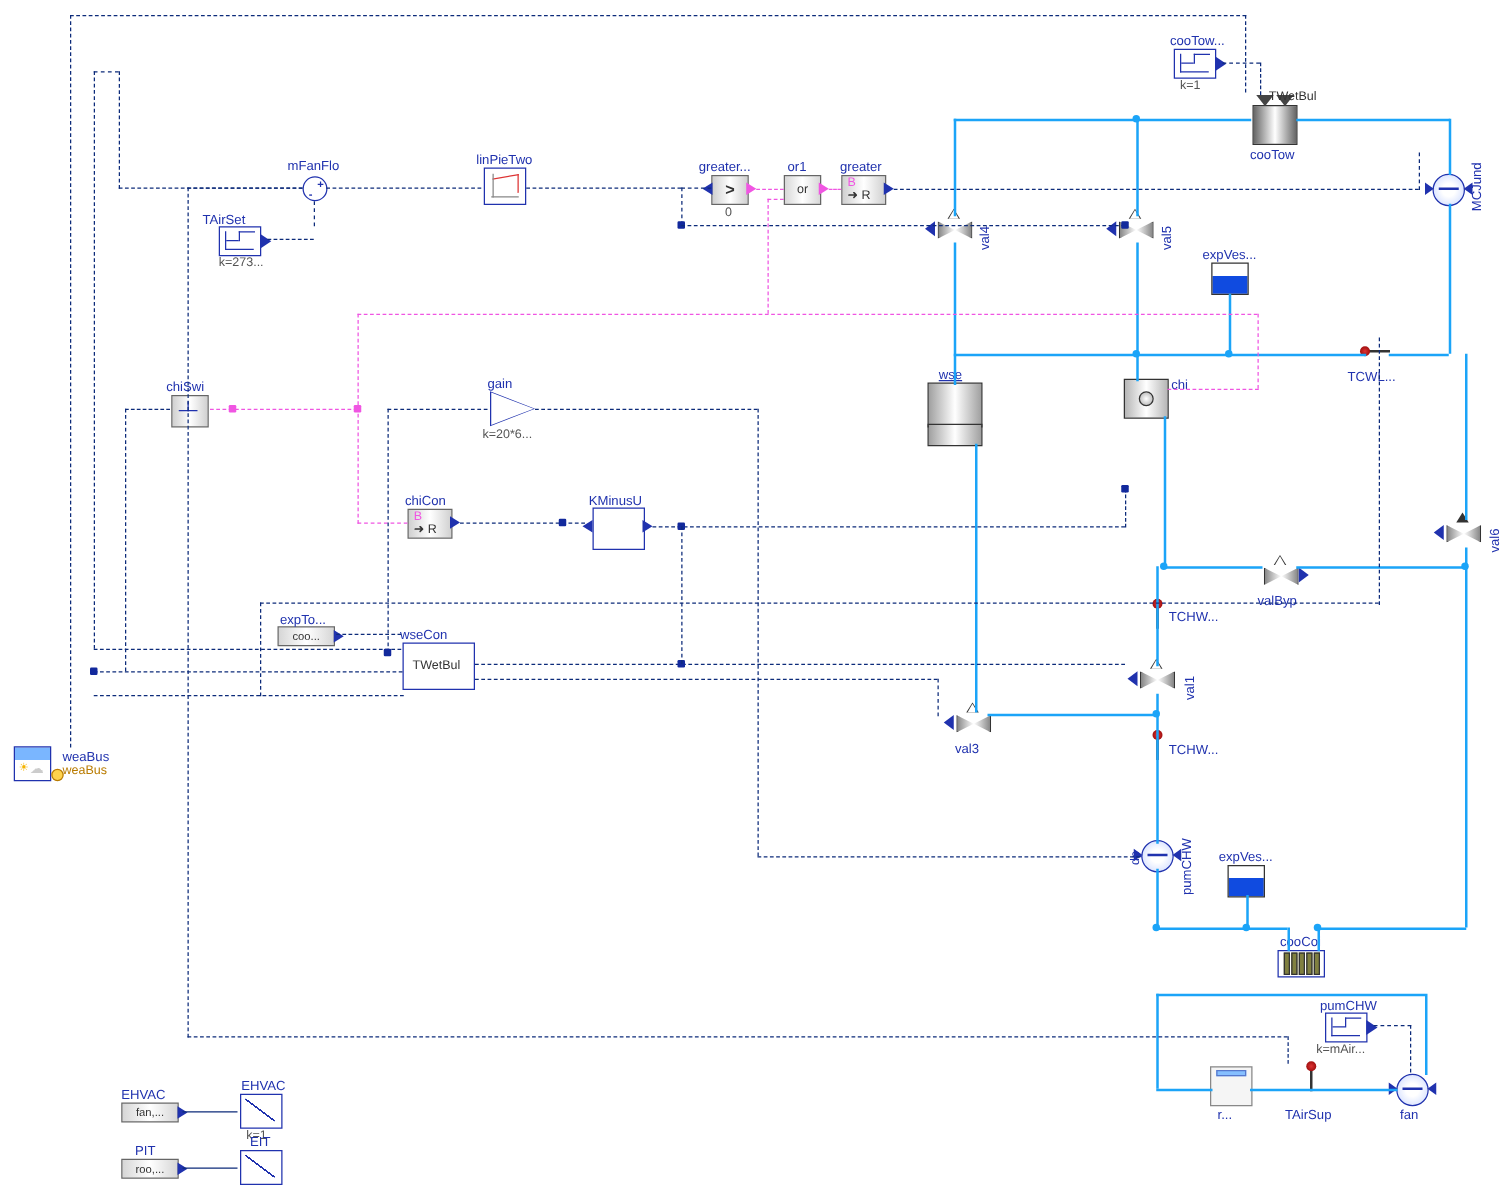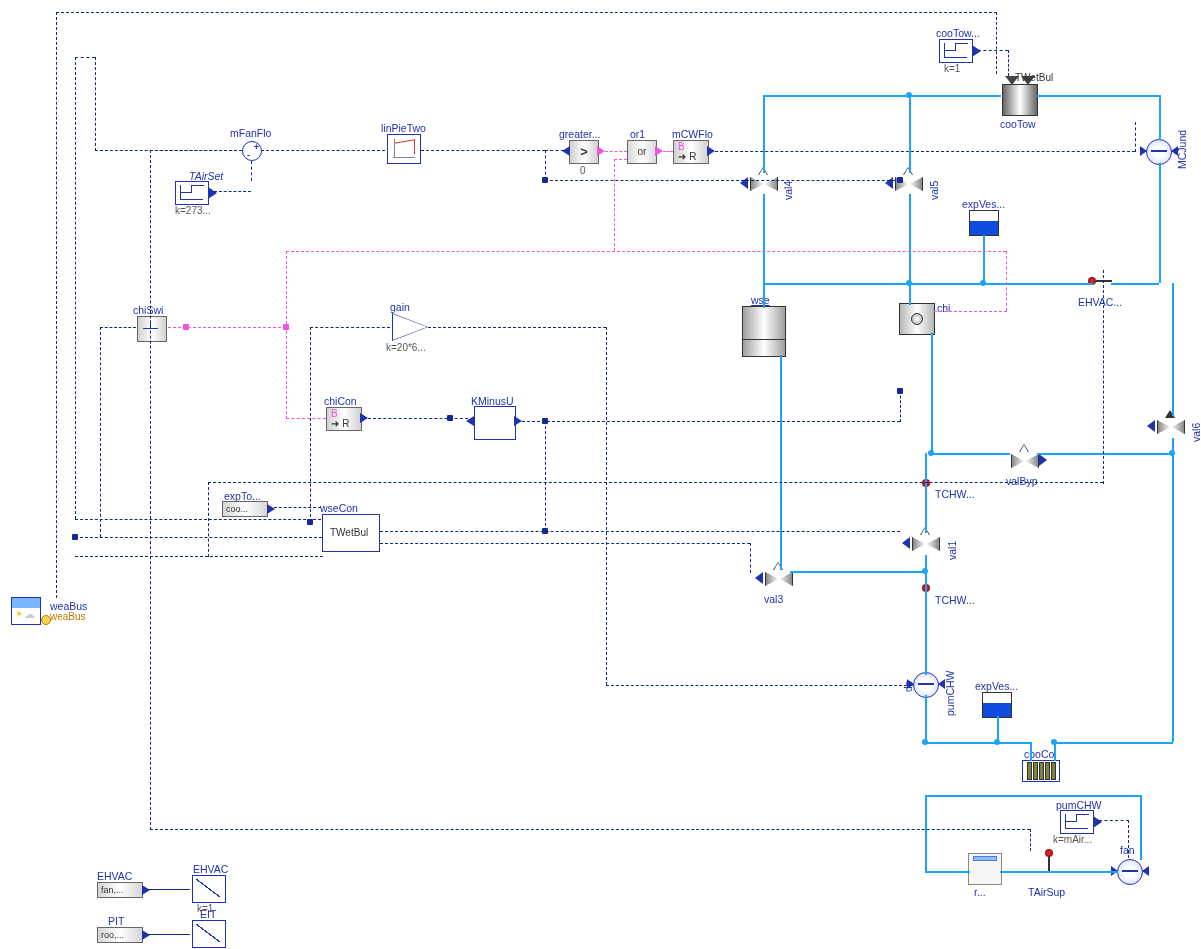--- a/index.html
+++ b/index.html
@@ -95,21 +95,21 @@
     border-top:14px solid transparent; border-bottom:14px solid transparent;
     border-left:36px solid #2032AE;
   }
   .comp-gain::after {
     content:""; position:absolute; left:-35px; top:-13px;
     border-top:13px solid transparent; border-bottom:13px solid transparent;
     border-left:34px solid #fff;
   }
   .comp-input {
     position:absolute; width:38px; height:14px; border:1px solid #666; background: linear-gradient(90deg,#d6d6d6,#fff,#d6d6d6);
-    font: 400 9px/14px Arial; text-align:left; padding:0 3px; color:#333; box-sizing: content-box;
+    font: 400 9px/14px Arial; text-align:center; padding:0 3px; color:#333; box-sizing: content-box;
   }
   .comp-input .tri {
     position:absolute; right:-8px; top:2px; width:0; height:0;
     border-top:5px solid transparent; border-bottom:5px solid transparent;
     border-left:8px solid #2032AE;
   }
   .comp-integ {
     position:absolute; width:32px; height:26px; border:1px solid #2032AE; background:#fff;
   }
   .comp-integ .diag { position:absolute; left:3px; top:3px; width:24px; height:18px;
@@ -237,21 +237,21 @@
   <div class="add-circle" style="left:242px; top:141px;">
     <span class="plus">+</span>
       <span class="minus">-</span>
   </div>
   <div class="lbl" style="left:230px; top:127px;">mFanFlo</div>
 
   <div class="comp-const" style="left:175px; top:181px;">
     <div class="stair"></div>
       <div class="tri out"></div>
   </div>
-  <div class="lbl" style="left:189px; top:170px;font-style:italic;">TAirSet</div>
+  <div class="lbl" style="left:162px; top:170px;">TAirSet</div>
   <div class="lbl gray sm" style="left:175px; top:205px;">k=273...</div>
 
   <div class="comp-relay" style="left:137px; top:316px;"></div>
   <div class="lbl" style="left:133px; top:304px;">chiSwi</div>
 
   <div class="comp-input" style="left:222px; top:501px;">
     <span>coo...</span>
     <div class="tri"></div>
   </div>
   <div class="lbl" style="left:224px; top:490px;">expTo...</div>
@@ -273,21 +273,21 @@
   <div class="triL" style="left:562px; top:146px; border-right-color:#2032AE;"></div>
 
   <div class="comp-or" style="left:627px; top:140px;">or</div>
   <div class="lbl" style="left:630px; top:128px;">or1</div>
   <div class="triR" style="left:655px; top:146px; border-left-color:#f055e2;"></div>
 
   <div class="comp-btr" style="left:673px; top:140px;">
     <span class="lbl sm" style="left:4px; top:0; color:#f055e2; position:absolute;">B</span>
     <span class="lbl sm dk" style="left:4px; top:10px; position:absolute;">➜ R</span>
   </div>
-  <div class="lbl" style="left:672px; top:128px;">mCWFlo</div>
+  <div class="lbl" style="left:672px; top:128px;">greater</div>
   <div class="triR" style="left:707px; top:146px;"></div>
 
   <div class="comp-btr" style="left:326px; top:407px;">
     <span class="lbl sm" style="left:4px; top:0; color:#f055e2; position:absolute;">B</span>
     <span class="lbl sm dk" style="left:4px; top:10px; position:absolute;">➜ R</span>
   </div>
   <div class="lbl" style="left:324px; top:395px;">chiCon</div>
   <div class="triR" style="left:360px; top:413px;"></div>
 
   <div class="comp-box" style="left:474px; top:406px; width:40px; height:32px;"></div>
@@ -327,21 +327,21 @@
       <div class="bowtie"></div>
       <div class="thirdtri white"></div>
       <div class="act"></div>
     </div>
   <div class="lbl vert" style="left:928px; top:200px;">val5</div>
 
   <div class="comp-expVes" style="left:969px; top:210px;"></div>
   <div class="lbl" style="left:962px; top:198px;">expVes...</div>
 
   <div class="sensorT horiz leftbulb" style="left:1094px; top:280px;"></div>
-  <div class="lbl" style="left:1078px; top:296px;">EHVAC...</div>
+  <div class="lbl" style="left:1078px; top:296px;">TCWL...</div>
 
   <div class="comp-gradient" style="left:742px; top:306px; width:42px; height:34px;"></div>
   <div class="comp-gradient" style="left:742px; top:339px; width:42px; height:16px;"></div>
   <div class="lbl" style="left:751px; top:294px;text-decoration:underline;">wse</div>
 
   <div class="comp-chi" style="left:899px; top:303px;">
       <div class="knob"></div>
     </div>
   <div class="lbl" style="left:937px; top:302px;">chi</div>
 
@@ -402,21 +402,21 @@
     <div class="stair"></div>
       <div class="tri out"></div>
   </div>
   <div class="lbl" style="left:1056px; top:799px;">pumCHW</div>
   <div class="lbl gray sm" style="left:1053px; top:834px;">k=mAir...</div>
 
   <div class="pump" style="left:1117px; top:859px;">
       <div class="blade"></div>
       <div class="arrows"></div>
     </div>
-  <div class="lbl" style="left:1120px; top:844px;">fan</div>
+  <div class="lbl" style="left:1120px; top:886px;">fan</div>
 
   <div class="sensorT" style="left:1048px; top:855px;"></div>
   <div class="lbl" style="left:1028px; top:886px;">TAirSup</div>
 
   <div class="comp-room" style="left:968px; top:853px; width:32px; height:30px;">
     <div style="position:absolute;left:4px;top:2px;width:22px;height:3px;background:#85bfff;border:1px solid #5577cc;"></div>
   </div>
   <div class="lbl" style="left:974px; top:886px;">r...</div>
 
   <div class="comp-input" style="left:97px; top:882px;">

